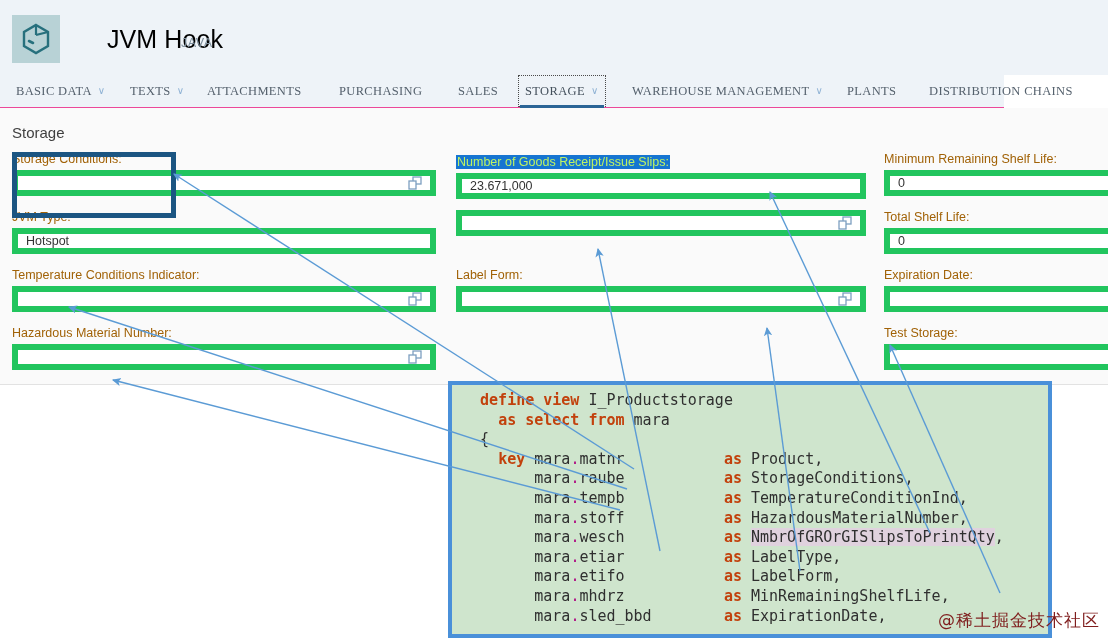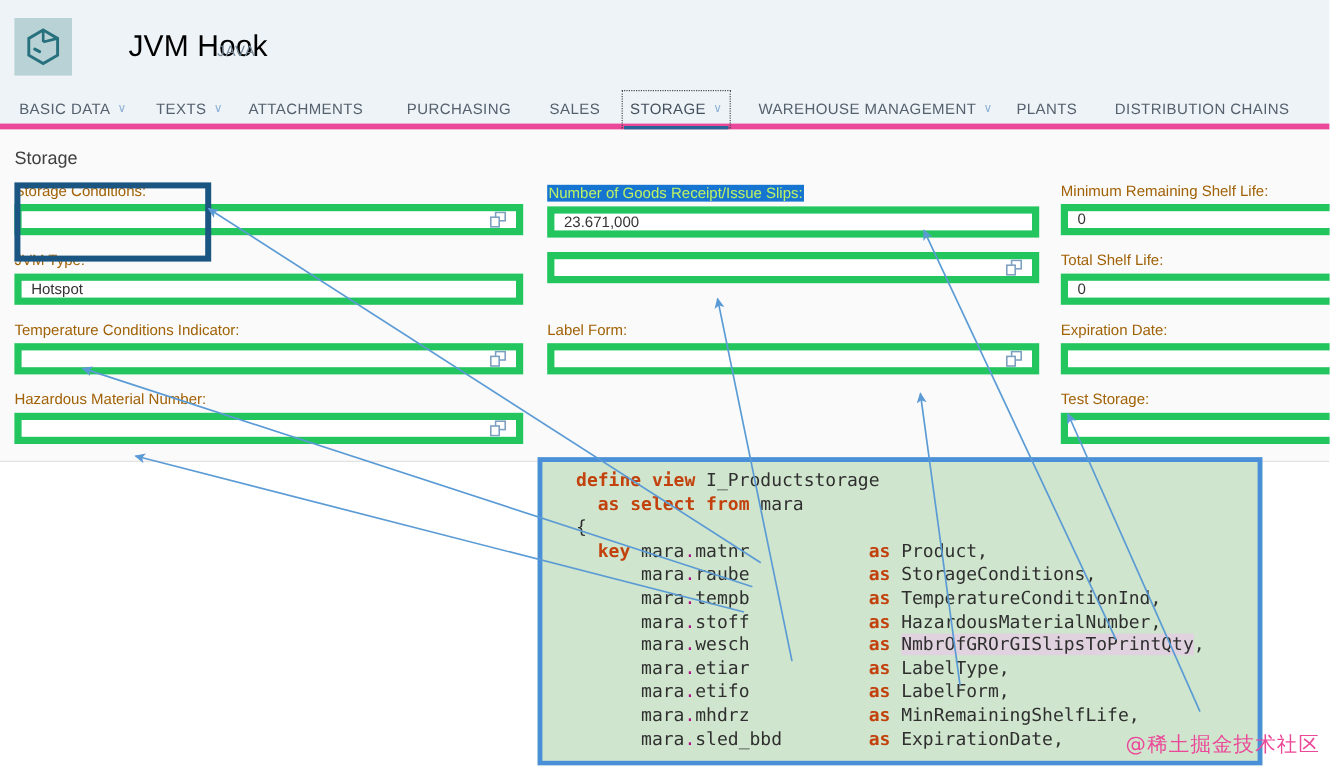--- a/index.html
+++ b/index.html
@@ -33,24 +33,25 @@
     font-size: 25px; color: #000000; letter-spacing: .1px; margin-left: 33px;
   }
   .app-subtitle {
     position: absolute; left: 181px; top: 36px;
     font-size: 12.5px; color: #7a8b99; letter-spacing: .6px;
   }
 
   
   .tabbar {
     position: absolute; left: 0; top: 75px;
-    width: 1108px; height: 33px;
+    width: 1004px; height: 33px;
     background: #eef3f8;
-    border-bottom: 5px solid #ec4899;
-    box-sizing: border-box;
+    border-bottom: 1px solid #ec4899;
+    box-sizing: border-box;
+    font-family: Liberation Serif, serif;
   }
   .tab {
     position: absolute; top: 0; height: 32px;
     display: flex; align-items: center; gap: 6px;
     padding: 0 6px;
     font-size: 12.5px; color: #55616d; letter-spacing: .35px;
     white-space: nowrap; box-sizing: border-box;
     cursor: pointer;
   }
   .tab .chev { color: #8fb2d4; font-size: 10px; line-height: 1; }
@@ -124,21 +125,21 @@
 
   
   .arrows {
     position: absolute; left: 0; top: 0;
     width: 1108px; height: 638px;
     pointer-events: none;
   }
 
   .watermark {
     position: absolute; right: 8px; bottom: 6px;
-    font-size: 17px; color: #ec4899;
+    font-size: 17px; color: #7f1d1d;
     font-family: "DejaVu Sans", sans-serif;
     letter-spacing: 1px;
   }
 </style>
 </head>
 <body>
 
 <div class="app-header">
   <div class="logo-box">
     <svg width="30" height="32" viewBox="0 0 30 32" aria-hidden="true">

